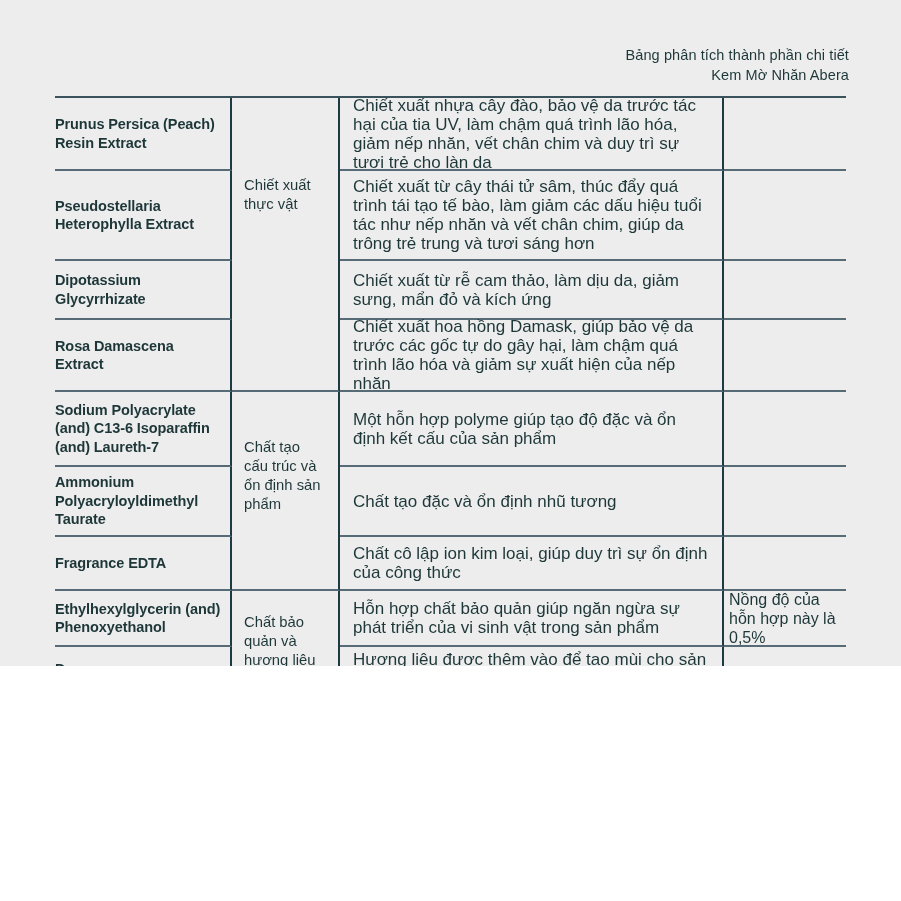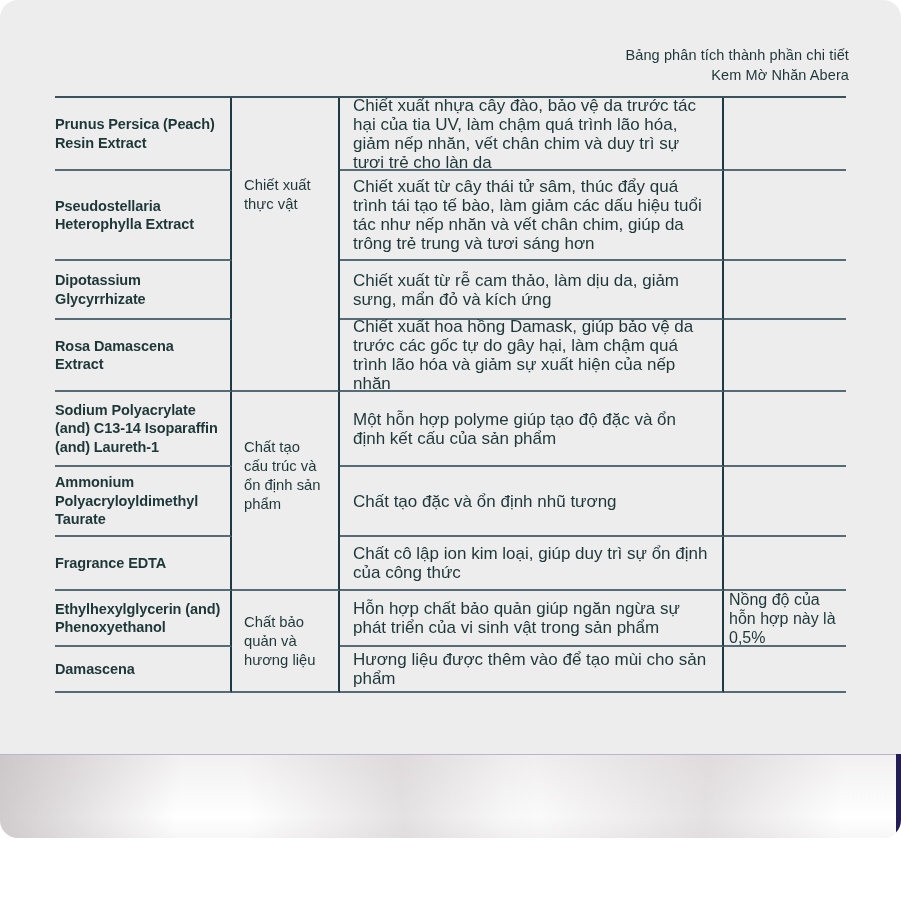--- a/index.html
+++ b/index.html
@@ -10,23 +10,22 @@
     --line-top:#3a525b;
     --navy:#221d55;
   }
   *{box-sizing:border-box;margin:0;padding:0;}
   html,body{width:901px;height:901px;}
   body{
     font-family:"Liberation Sans","DejaVu Sans",sans-serif;
     background:#ffffff;
   }
   .page{
-    position:relative;width:901px;height:838px;overflow:hidden;
+    position:relative;width:901px;height:666px;overflow:hidden;
     background:var(--bg);
-    border-radius:18px;
   }
   
   .header{
     position:absolute;top:46px;right:52px;text-align:right;
     color:var(--text);font-size:14.5px;line-height:19.5px;
     letter-spacing:.1px;
   }
   
   .ingredient-table{
     position:absolute;left:55px;top:96px;width:791px;
@@ -87,21 +86,21 @@
     <div>Bảng phân tích thành phần chi tiết</div>
     <div>Kem Mờ Nhăn Abera</div>
   </div>
 
   <div class="ingredient-table">
 
     <div class="cell name-cell" style="grid-row:1">Prunus Persica (Peach) Resin Extract</div>
     <div class="cell name-cell" style="grid-row:3">Dipotassium Glycyrrhizate</div>
     <div class="cell name-cell" style="grid-row:2">Pseudostellaria Heterophylla Extract</div>
     <div class="cell name-cell" style="grid-row:4">Rosa Damascena Extract</div>
-    <div class="cell name-cell" style="grid-row:5">Sodium Polyacrylate (and) C13-14 Isoparaffin (and) Laureth-1</div>
+    <div class="cell name-cell" style="grid-row:5">Sodium Polyacrylate (and) C13-6 Isoparaffin (and) Laureth-7</div>
     <div class="cell name-cell" style="grid-row:6">Ammonium Polyacryloyldimethyl Taurate</div>
     <div class="cell name-cell" style="grid-row:7">Fragrance EDTA</div>
     <div class="cell name-cell" style="grid-row:8">Ethylhexylglycerin (and) Phenoxyethanol</div>
     <div class="cell name-cell" style="grid-row:9">Damascena</div>
 
     <div class="cell cat-cell cat-1" style="grid-row:1 / span 4">Chiết xuất thực vật</div>
     <div class="cell cat-cell cat-2" style="grid-row:5 / span 3">Chất tạo cấu trúc và ổn định sản phẩm</div>
     <div class="cell cat-cell cat-3" style="grid-row:8 / span 2">Chất bảo quản và hương liệu</div>
 
     <div class="cell desc-cell" style="grid-row:1">Chiết xuất nhựa cây đào, bảo vệ da trước tác hại của tia UV, làm chậm quá trình lão hóa, giảm nếp nhăn, vết chân chim và duy trì sự tươi trẻ cho làn da</div>

